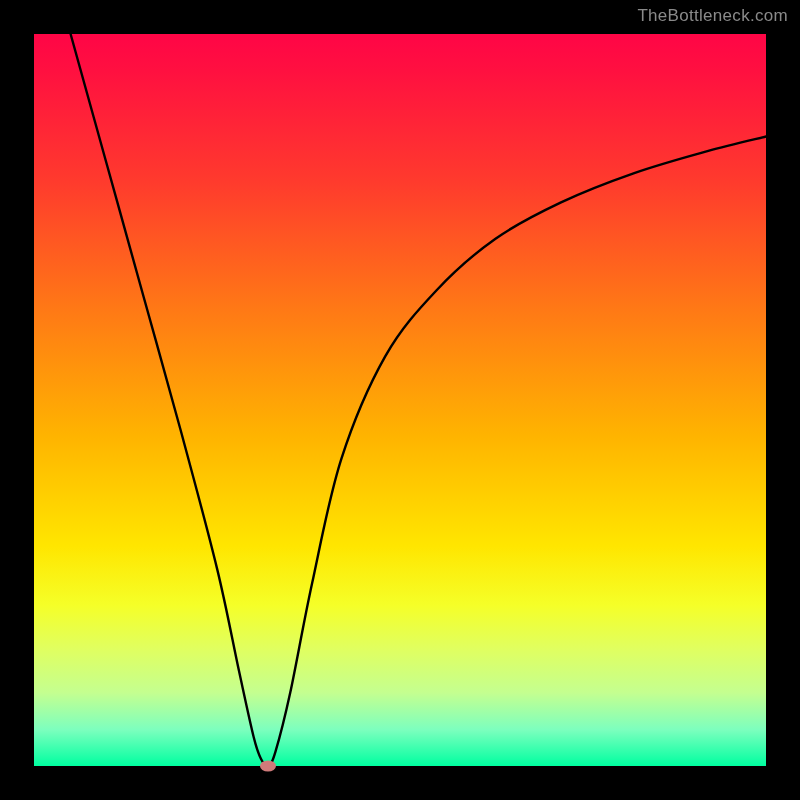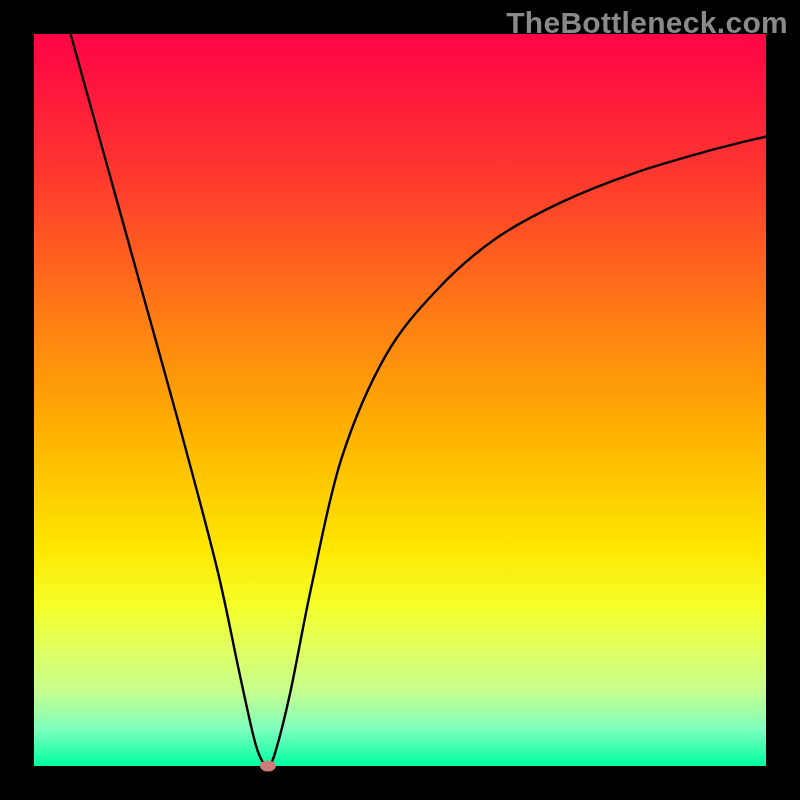--- a/index.html
+++ b/index.html
@@ -37,22 +37,22 @@
       #c4ff90 90%,
       #7dffbe 95%,
       #00ffa0 100%
     );
   }
   .watermark {
     position: absolute;
     top: 6px;
     right: 12px;
     color: #8a8a8a;
-    font-size: 30px;
-    font-weight: 700;
+    font-size: 17px;
+    font-weight: 400;
     letter-spacing: 0.3px;
     user-select: none;
   }
   svg.curve {
     position: absolute;
     inset: 0;
     width: 100%;
     height: 100%;
     overflow: visible;
   }

